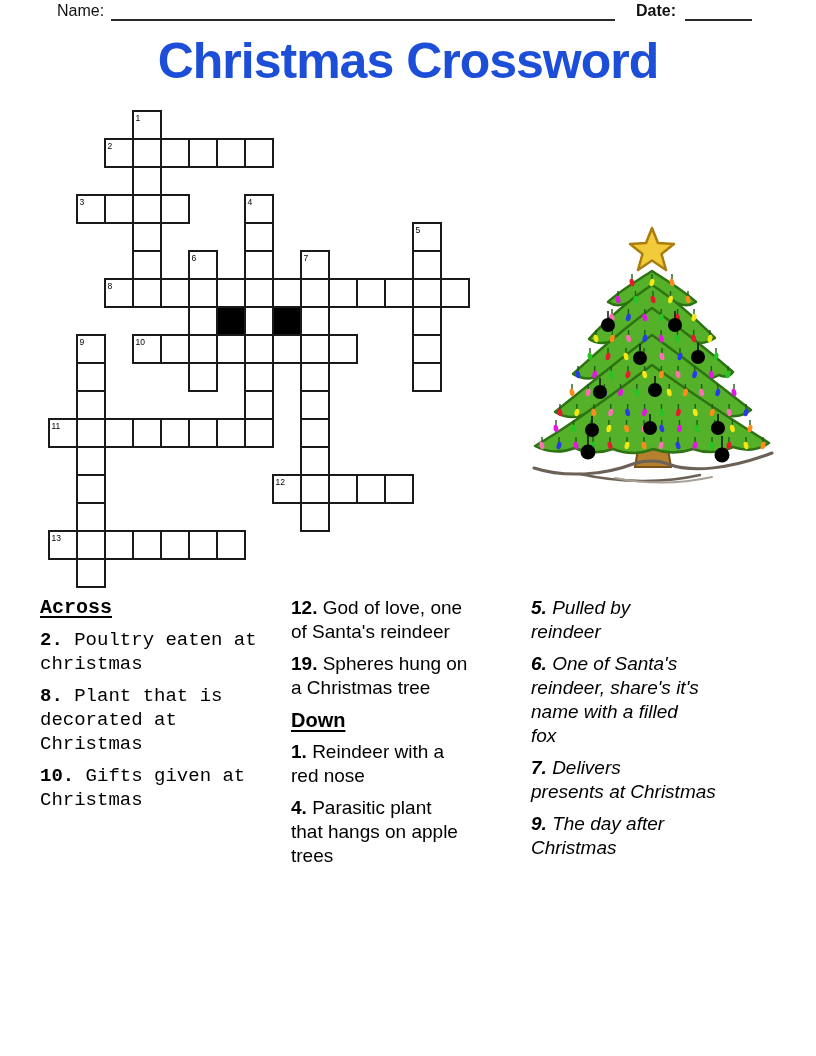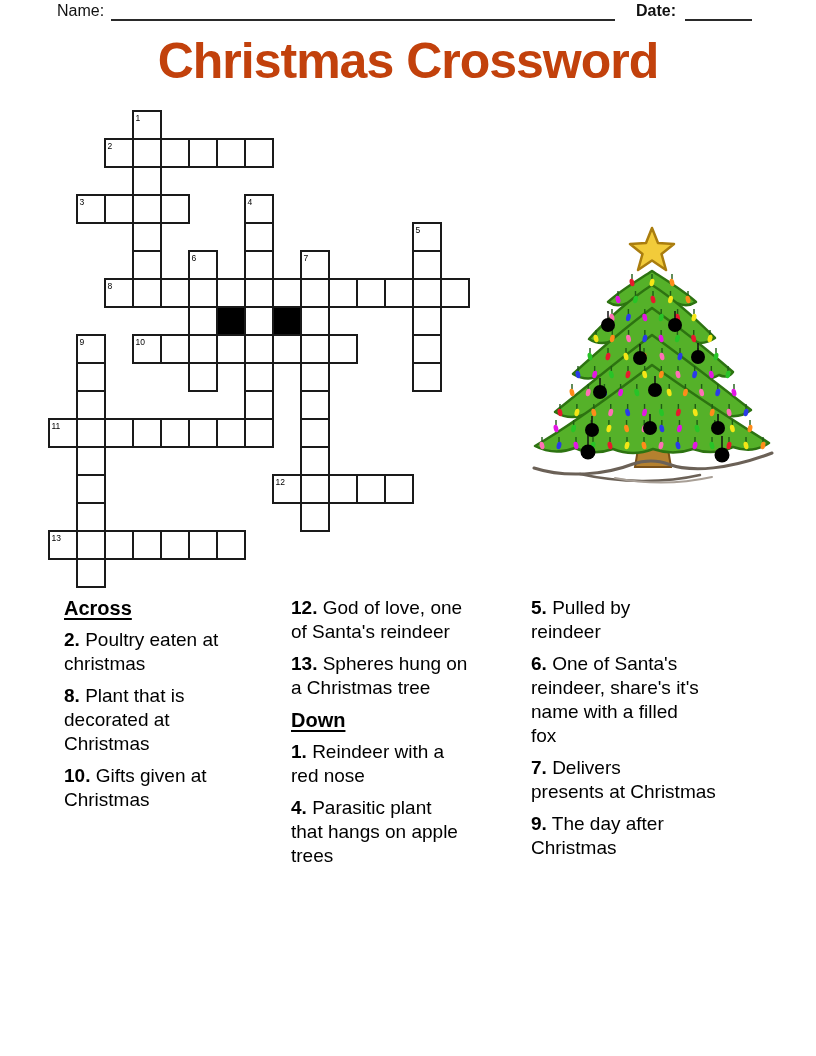--- a/index.html
+++ b/index.html
@@ -10,29 +10,29 @@
   }
   .topbar { position:absolute; left:12px; top:0; width:816px; height:30px; }
   .lbl { position:absolute; top:2px; font-size:16px; color:#111; }
   .name-lbl { left:45px; }
   .date-lbl { left:624px;font-weight:bold; }
   .fill-line { position:absolute; top:2px; height:19px; border-bottom:2px solid #2a2a2a; }
   .name-line { left:99px; width:504px; }
   .date-line { left:673px; width:67px; }
   .title {
     position:absolute; left:0; top:32px; width:816px; text-align:center;
-    font-size:50px; font-weight:700; letter-spacing:-1px; color:#c2410c;
+    font-size:50px; font-weight:700; letter-spacing:-1px; color:#1d4ed8;
   }
   #grid { position:absolute; left:48px; top:110px; shape-rendering:crispEdges; }
   #grid text { shape-rendering:auto; }
   #tree { position:absolute; left:520px; top:215px; }
   .clues { position:absolute; top:596px; }
-  #clue-col-0 { left:64px;  width:240px; }
+  #clue-col-0 { left:40px;  width:240px;font-family:Liberation Mono, monospace; }
   #clue-col-1 { left:291px; width:238px; }
-  #clue-col-2 { left:531px; width:262px; }
+  #clue-col-2 { left:531px; width:262px;font-style:italic; }
   .clue-head {
     font-size:20px; font-weight:700; line-height:24px; margin-bottom:8px;
     text-decoration:underline; text-decoration-thickness:2px; text-underline-offset:3px;
   }
   .clue { font-size:19px; line-height:24px; margin-bottom:8px; white-space:pre-line; }
   .clue b { font-weight:700; }
 </style>
 </head>
 <body>
 
@@ -375,21 +375,21 @@
 christmas</span></div>
     <div class="clue"><b>8.</b><span> Plant that is
 decorated at
 Christmas</span></div>
     <div class="clue"><b>10.</b><span> Gifts given at
 Christmas</span></div>
   </div>
 <div class="clues" id="clue-col-1">
     <div class="clue"><b>12.</b><span> God of love, one
 of Santa's reindeer</span></div>
-    <div class="clue"><b>13.</b><span> Spheres hung on
+    <div class="clue"><b>19.</b><span> Spheres hung on
 a Christmas tree</span></div>
     <div class="clue-head">Down</div>
     <div class="clue"><b>1.</b><span> Reindeer with a
 red nose</span></div>
     <div class="clue"><b>4.</b><span> Parasitic plant
 that hangs on apple
 trees</span></div>
   </div>
 <div class="clues" id="clue-col-2">
     <div class="clue"><b>5.</b><span> Pulled by

